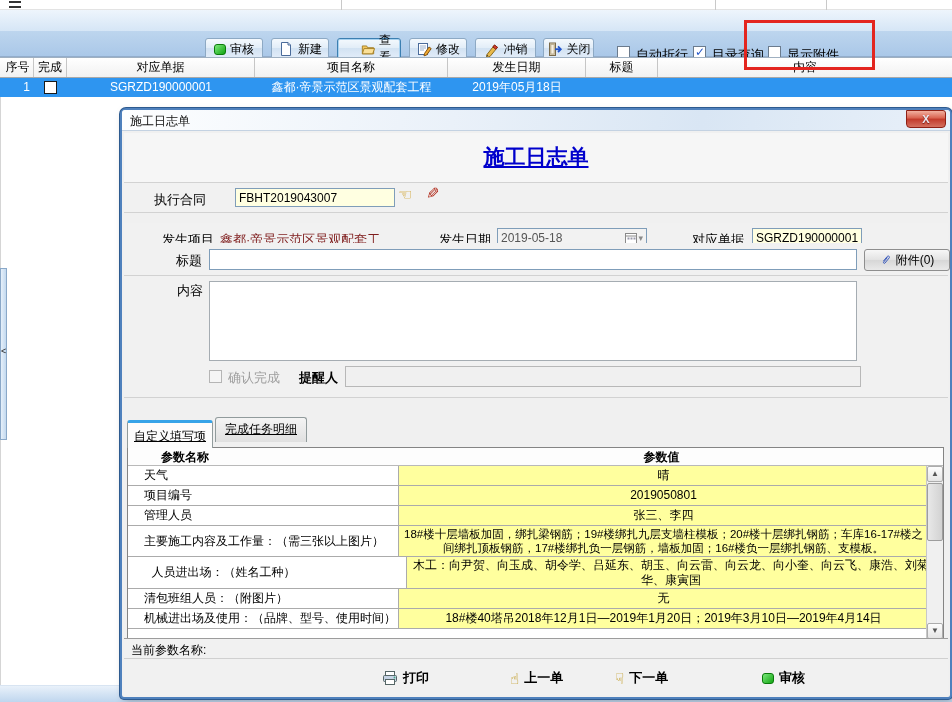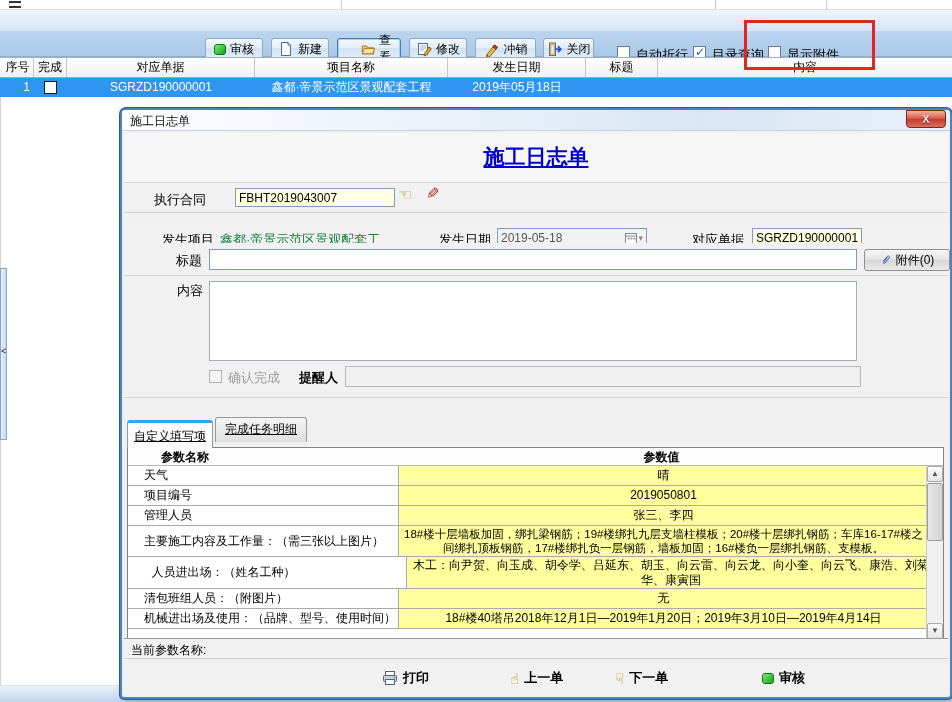--- a/index.html
+++ b/index.html
@@ -60,21 +60,21 @@
   .flabel { position:absolute; font-size:13px; color:#000000; }
   .tinput { position:absolute; border:1px solid #7f9db9; background:#fff; font-size:12px; padding:0 3px;
     font-family:"Liberation Sans","DejaVu Sans",sans-serif; }
   .yellow { background:#ffffe1; }
 
   #sect-contract { top:73px; height:30px; }
   #sect-project  { top:93px; height:30px;margin-top:20px; }
   #sect-title    { top:133px; height:33px; }
   #sect-content  { top:166px; height:122px; }
 
-  #proj-link { position:absolute; left:96px; top:8px; font-size:13px; color:#15803d; text-decoration:underline; }
+  #proj-link { position:absolute; left:96px; top:8px; font-size:13px; color:#7f1d1d; text-decoration:underline; }
   #date-input { left:373px; top:5px; width:150px; height:20px; background:#f2f2f2; color:#555; display:flex; align-items:center; }
   #date-text { flex:1; }
   #date-icons { display:flex; align-items:center; gap:1px; color:#8a8a8a; font-size:9px; }
 
   #attach-btn { position:absolute; left:740px; top:6px; width:86px; height:22px;
     background:linear-gradient(#f7f7f7,#e3e3e3 48%,#d7d7d7 52%,#e9e9e9);
     border:1px solid #8e8e8e; border-radius:3px; display:flex; align-items:center; justify-content:center; gap:4px; font-size:12px; }
 
   #content-text { position:absolute; left:85px; top:5px; width:648px; height:80px; border:1px solid #a5acb2; background:#fff;
     resize:none; font-family:"Liberation Sans","DejaVu Sans",sans-serif; font-size:12px; }

